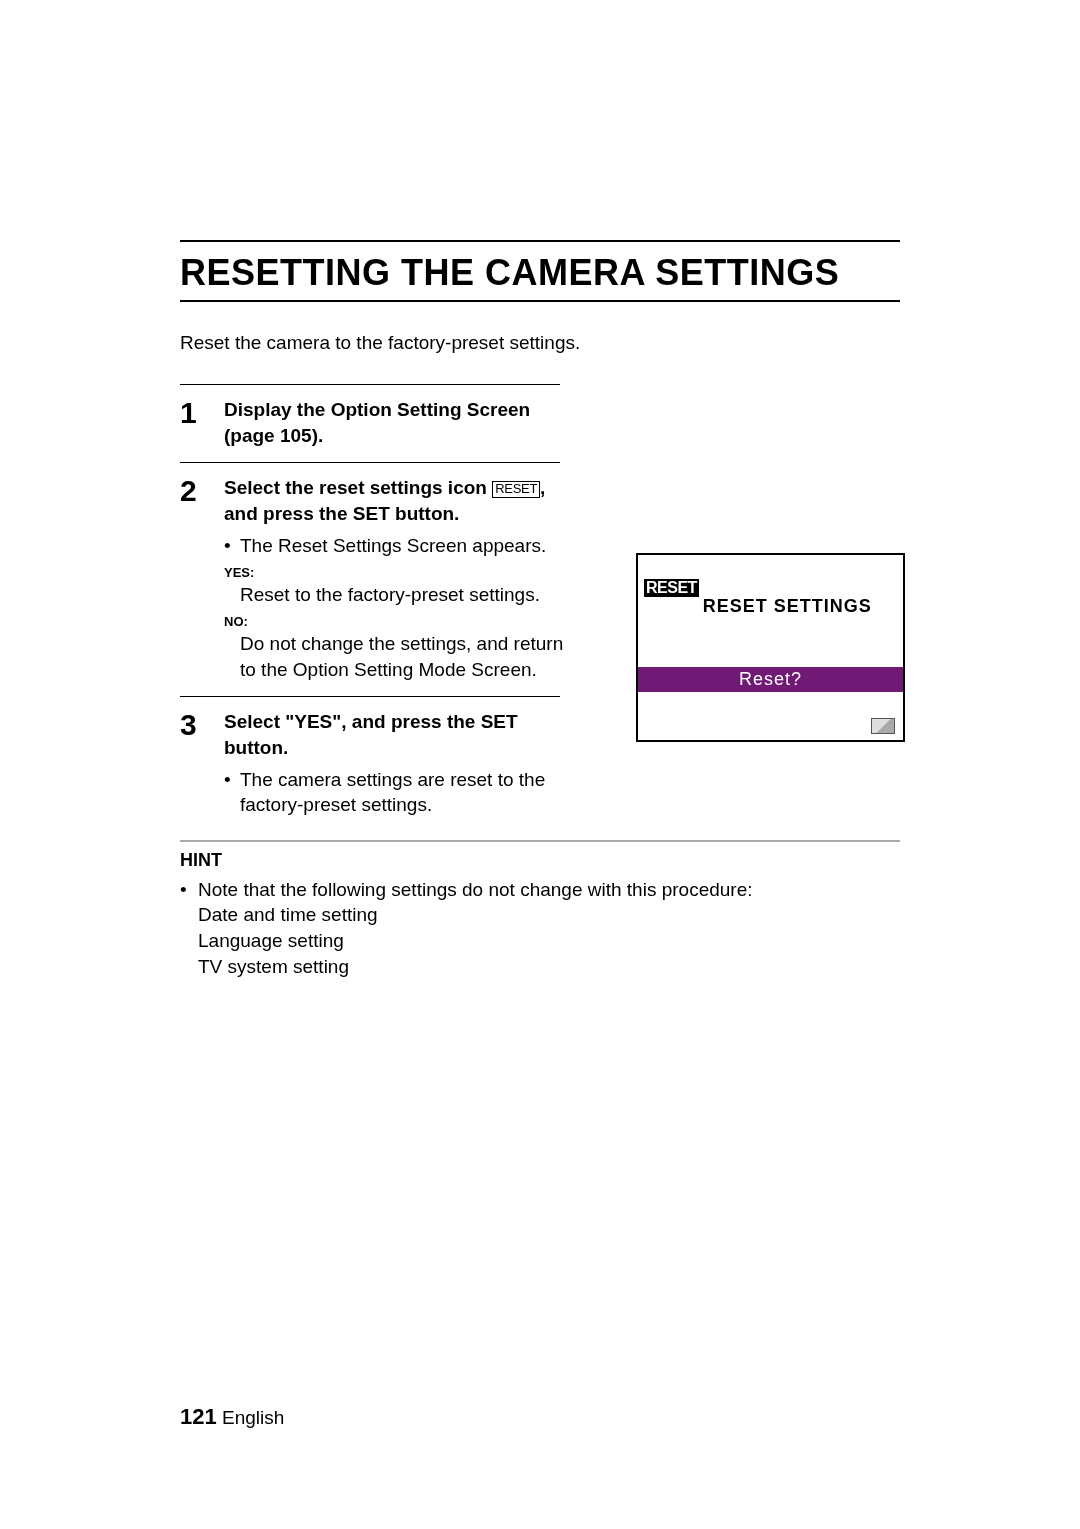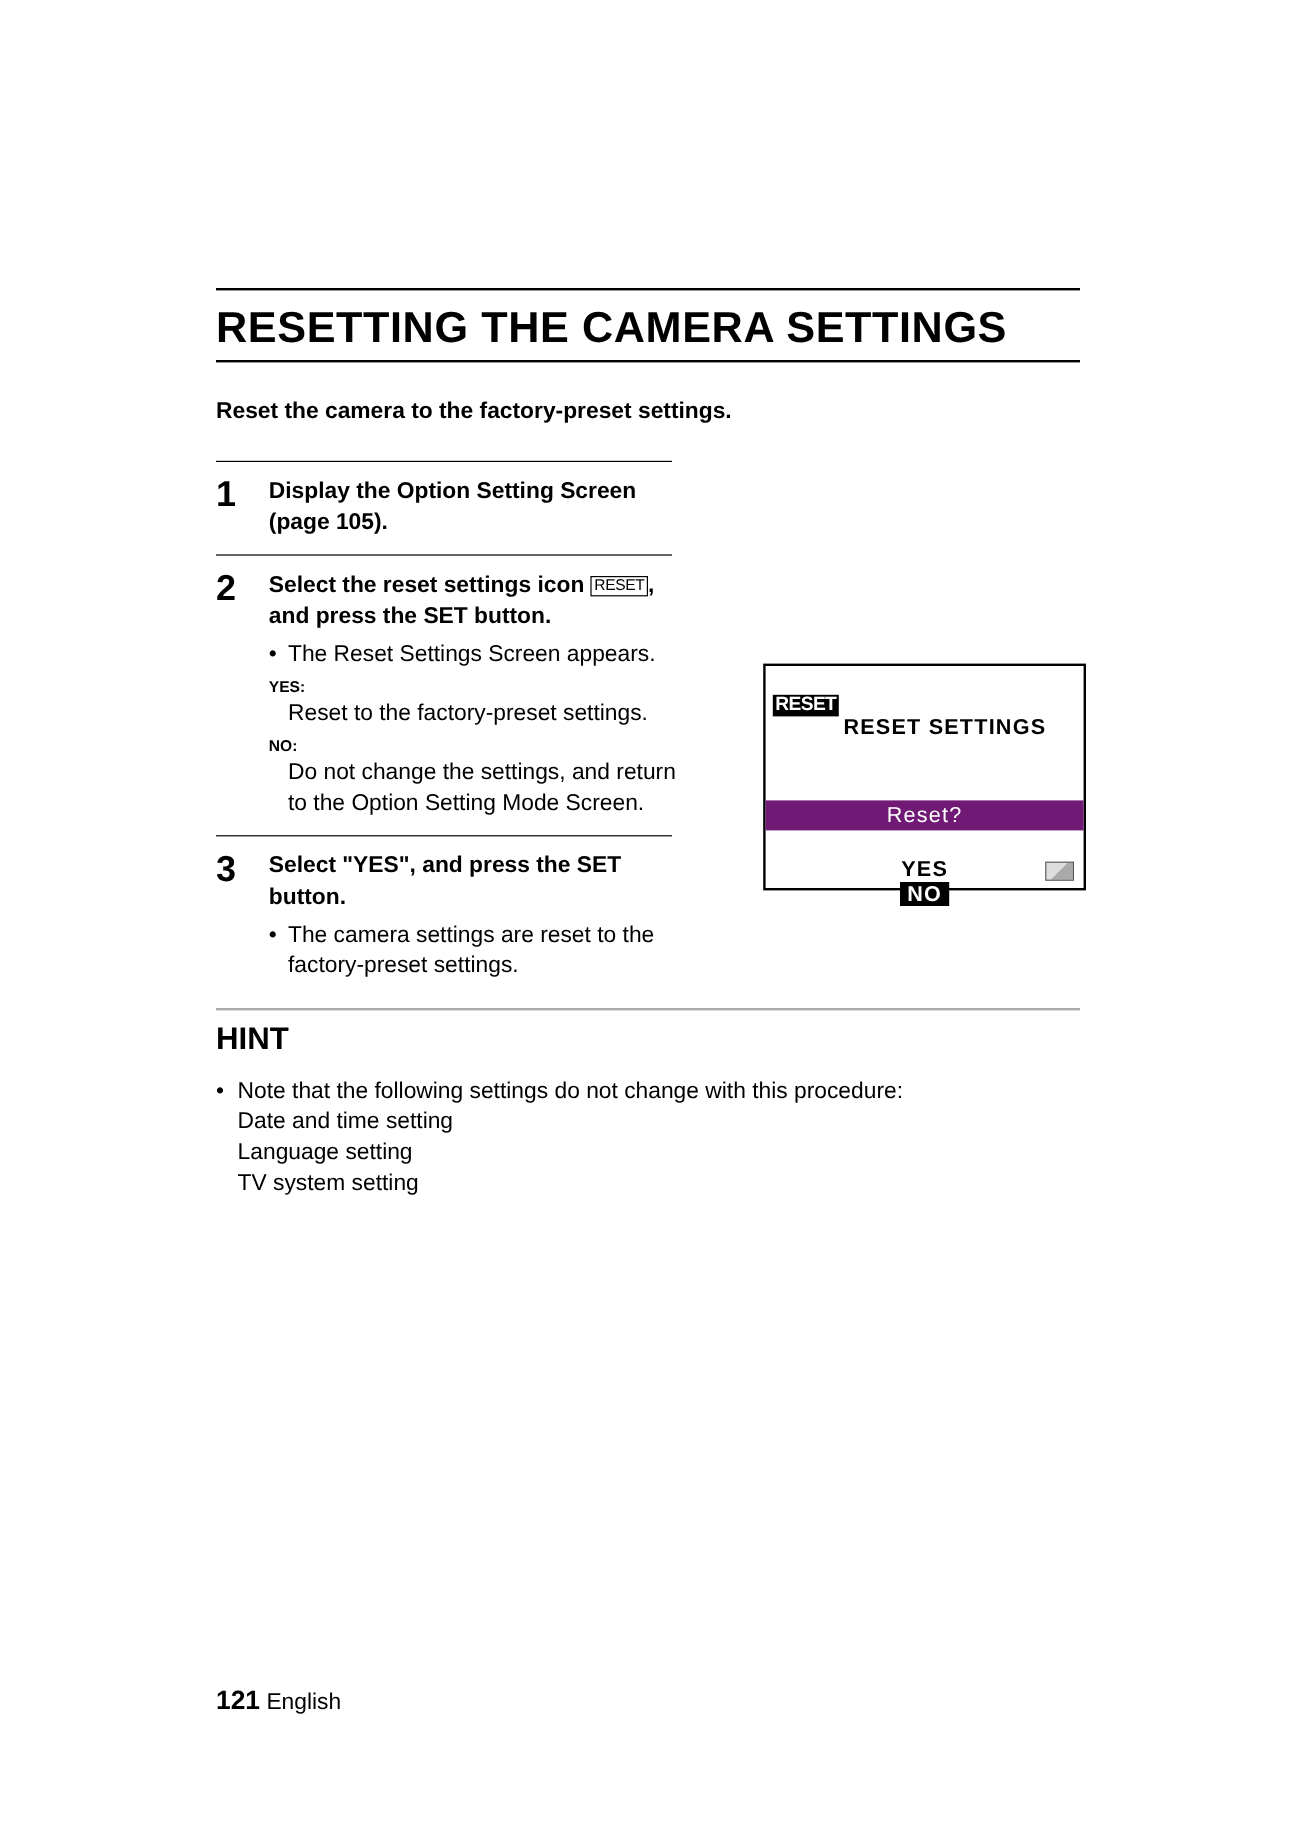--- a/index.html
+++ b/index.html
@@ -26,21 +26,20 @@
   letter-spacing: 0.5px;
   margin: 10px 0 6px 0;
 }
 .title-rule-bottom {
   border-bottom: 2px solid #000;
   margin-bottom: 30px;
 }
 .intro {
   font-size: 19px;
   margin-bottom: 30px;
-  font-weight: bold;
 }
 .step-sep {
   border-top: 1px solid #000;
   width: 380px;
   margin: 12px 0;
 }
 .step {
   display: flex;
   align-items: flex-start;
   margin-bottom: 14px;
@@ -149,23 +148,23 @@
   height: 14px;
   border: 1px solid #555;
   background: linear-gradient(135deg, #ddd 50%, #aaa 50%);
 }
 .hint-sep {
   border-top: 2px solid #aaa;
   margin-top: 22px;
   margin-bottom: 8px;
 }
 .hint-title {
-  font-size: 26px;
-  font-weight: 700;
-  margin-bottom: 16px;
+  font-size: 18px;
+  font-weight: 700;
+  margin-bottom: 6px;
 }
 .hint-body {
   font-size: 19px;
   line-height: 1.35;
 }
 .hint-bullet {
   display: flex;
 }
 .hint-bullet-mark { width: 18px; flex-shrink: 0; }
 .hint-indent { margin-left: 18px; }
@@ -240,24 +239,20 @@
     <div class="hint-indent">TV system setting</div>
   </div>
 
   <div class="screen-wrap">
     <div class="screen">
       <div class="screen-header">
         <span class="screen-reset-label">RESET</span>
         <span class="screen-header-title">RESET SETTINGS</span>
       </div>
       <div class="screen-question">Reset?</div>
-      <div class="screen-options">
-        <div>YES</div>
-        <div><span class="screen-no">NO</span></div>
-      </div>
       <div class="sd-icon"></div>
     </div>
   </div>
 
   <div class="footer">
     <span class="footer-num">121</span>
     <span>English</span>
   </div>
 
 </div>

